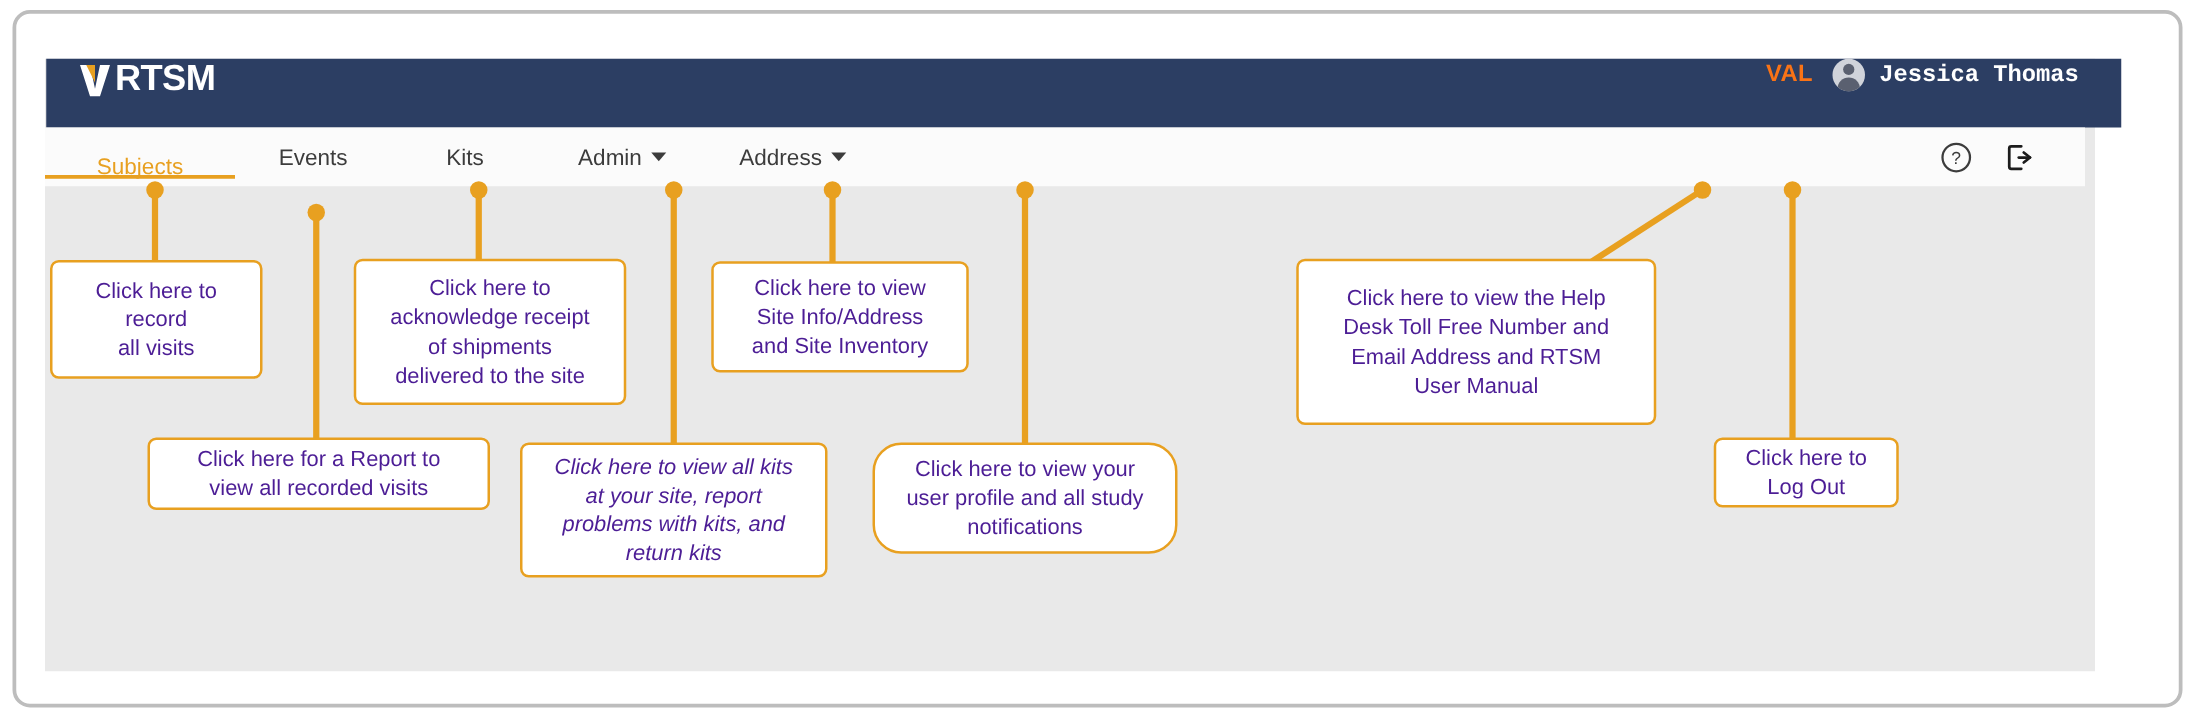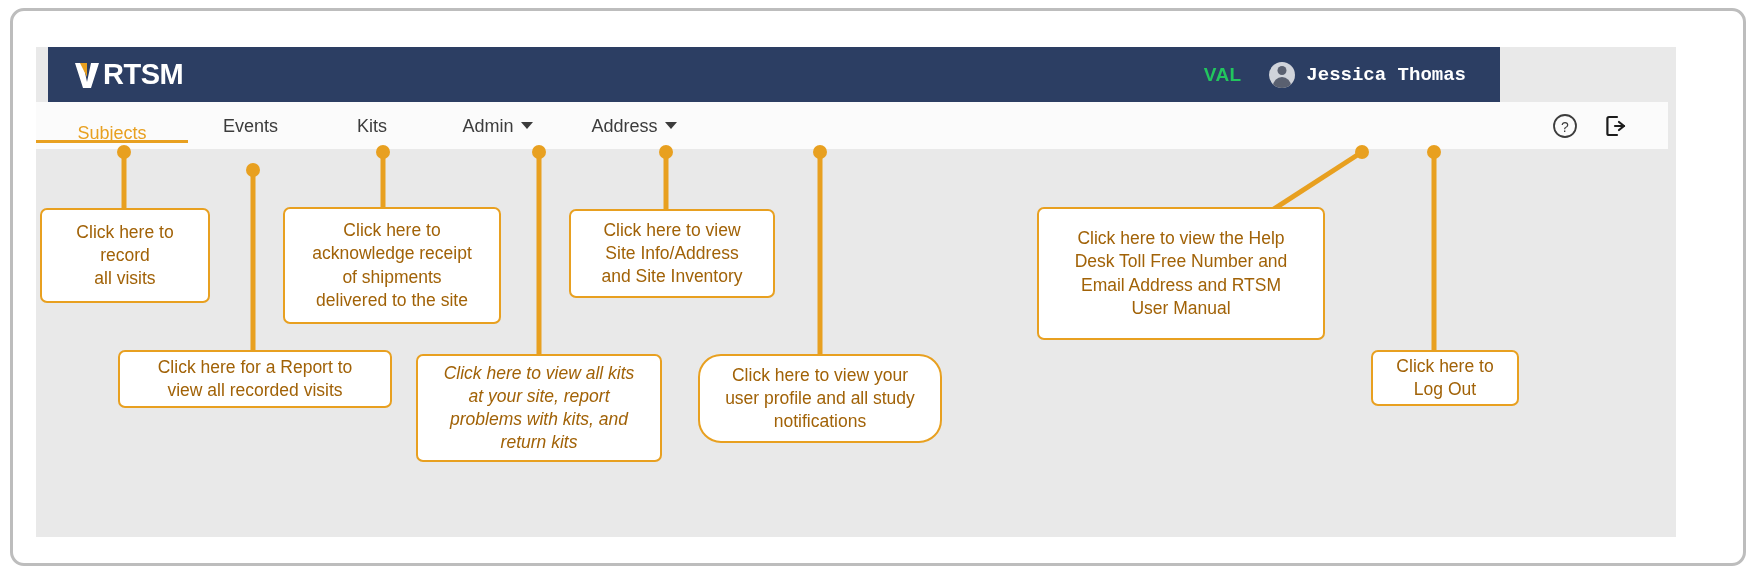--- a/index.html
+++ b/index.html
@@ -31,27 +31,27 @@
   .app-window {
     position: absolute;
     left: 36px;
     top: 47px;
     width: 1640px;
     height: 490px;
     background: #e9e9e9;
   }
   .topbar {
     position: absolute;
-    left: 12px;
+    left: 1px;
     top: 0;
-    width: 1452px;
+    width: 1660px;
     height: 55px;
     background: #2c3e63;
     display: flex;
-    align-items: center;
+    align-items: flex-start;
   }
   .brand {
     display: flex;
     align-items: center;
     margin-left: 26px;
   }
   .brand-mark {
     width: 26px;
     height: 28px;
     position: relative;
@@ -64,24 +64,24 @@
     font-weight: bold;
     letter-spacing: -0.5px;
   }
   .topbar-right {
     margin-left: auto;
     display: flex;
     align-items: center;
     margin-right: 34px;
   }
   .env-label {
-    color: #22c55e;
+    color: #f97316;
     font-size: 19px;
     font-weight: bold;
-    margin-right: 28px;
+    margin-right: 16px;
     letter-spacing: 0.3px;
   }
   .avatar {
     width: 26px;
     height: 26px;
     border-radius: 50%;
     background: #d0d3da;
     position: relative;
     margin-right: 11px;
     overflow: hidden;
@@ -166,21 +166,21 @@
     align-items: center;
     justify-content: center;
   }
   
   .callout {
     position: absolute;
     background: #ffffff;
     border: 2px solid #e8a020;
     border-radius: 7px;
     box-sizing: border-box;
-    color: #a16207;
+    color: #4c1d95;
     font-size: 17.5px;
     line-height: 1.32;
     text-align: center;
     display: flex;
     align-items: center;
     justify-content: center;
     padding: 6px 8px;
     z-index: 5;
   }
   .callout span { display: block; width: 100%; white-space: pre-line; }

